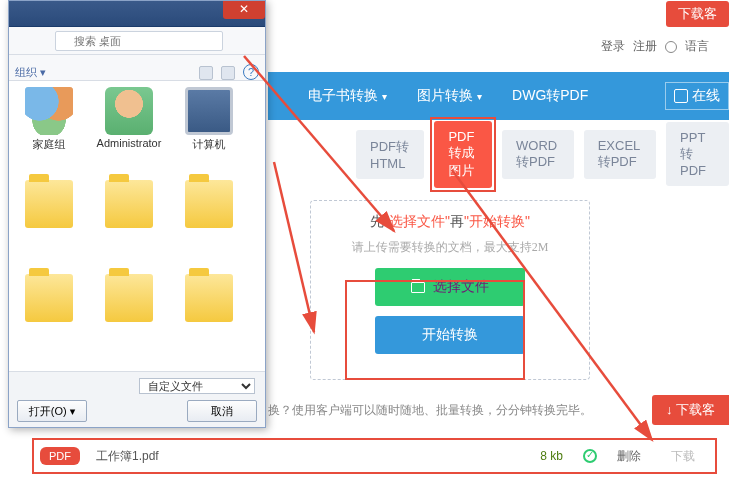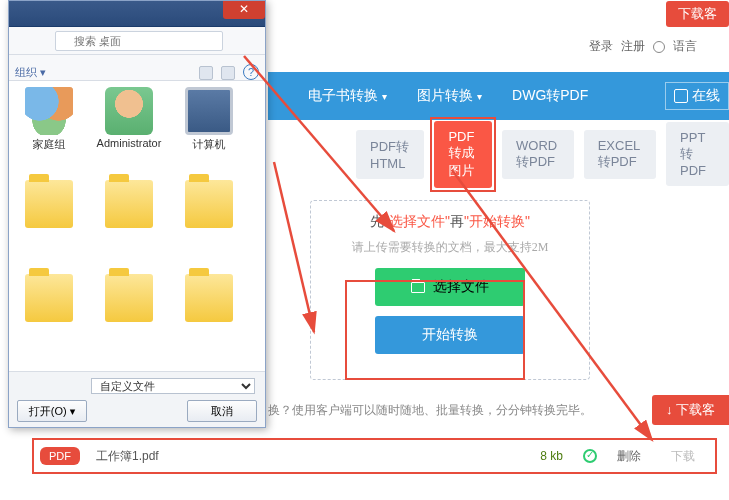--- a/index.html
+++ b/index.html
@@ -3,21 +3,21 @@
 <meta charset="utf-8">
 <style>
 * { margin: 0; padding: 0; box-sizing: border-box; font-family: "Microsoft YaHei", Arial, sans-serif; }
 body { width: 729px; height: 500px; background: #fff; position: relative; overflow: hidden; }
 
 
 .top-banner { position: absolute; top: 0; left: 268px; right: 0; height: 28px; display: flex; align-items: center; color: #666; font-size: 13px; }
 .top-banner .red-btn { margin-left: auto; background: #e74c3c; color: #fff; padding: 4px 12px; font-size: 13px; border-radius: 3px; }
 
 
-.login-bar { position: absolute; top: 38px; right: 32px; display: flex; align-items: center; gap: 8px; font-size: 12px; color: #666; }
+.login-bar { position: absolute; top: 38px; right: 20px; display: flex; align-items: center; gap: 8px; font-size: 12px; color: #666; }
 .login-bar span { color: #666; }
 .login-bar .globe { width: 12px; height: 12px; border: 1px solid #888; border-radius: 50%; display: inline-block; position: relative; }
 
 
 .blue-nav { position: absolute; top: 72px; left: 268px; right: 0; height: 48px; background: #3498db; display: flex; align-items: center; gap: 30px; padding-left: 40px; color: #fff; font-size: 14px; }
 .blue-nav .nav-item { display: flex; align-items: center; gap: 4px; }
 .blue-nav .chevron { font-size: 10px; }
 .blue-nav .online-box { margin-left: auto; border: 1px solid rgba(255,255,255,0.5); padding: 4px 8px; display: flex; align-items: center; gap: 4px; }
 .blue-nav .online-icon { width: 14px; height: 14px; border: 1.5px solid #fff; border-radius: 2px; position: relative; }
 
@@ -26,21 +26,21 @@
 .tab-btn { background: #eceff3; color: #7a8599; padding: 8px 14px; font-size: 13px; border-radius: 3px; }
 .tab-btn.active { background: #fa5745; color: #fff; }
 .tab-active-border { position: absolute; border: 2px solid #e74c3c; top: -4px; left: -4px; right: -4px; bottom: -4px; }
 .tab-wrap { position: relative; }
 
 
 .upload-box { position: absolute; top: 200px; left: 310px; width: 280px; height: 180px; border: 1px dashed #c0c8d4; border-radius: 4px; display: flex; flex-direction: column; align-items: center; padding-top: 12px; }
 .upload-title { font-size: 14px; color: #555; margin-bottom: 8px; }
 .upload-title .q1, .upload-title .q2 { color: #fa5745; }
 .upload-sub { font-size: 12px; color: #aaa; margin-bottom: 12px; font-family: Liberation Serif, serif; }
-.btn-green { background: #2ecc71; color: #000000; width: 150px; height: 38px; display: flex; align-items: center; justify-content: center; gap: 8px; font-size: 14px; border-radius: 3px; margin-bottom: 10px; }
+.btn-green { background: #2ecc71; color: #701a75; width: 150px; height: 38px; display: flex; align-items: center; justify-content: center; gap: 8px; font-size: 14px; border-radius: 3px; margin-bottom: 10px; }
 .btn-green .folder-icon { width: 14px; height: 11px; border: 1.5px solid #fff; border-radius: 1px; position: relative; }
 .btn-green .folder-icon::before { content: ''; position: absolute; top: -4px; left: 0; width: 6px; height: 3px; border: 1.5px solid #fff; border-bottom: none; border-radius: 1px 1px 0 0; }
 .btn-blue { background: #3498db; color: #fff; width: 150px; height: 38px; display: flex; align-items: center; justify-content: center; font-size: 14px; border-radius: 3px; }
 .upload-border { position: absolute; border: 2px solid #e74c3c; top: 280px; left: 345px; width: 180px; height: 100px; }
 
 
 .bottom-text { position: absolute; top: 402px; left: 268px; font-size: 12px; color: #888; }
 .bottom-red-btn { position: absolute; top: 395px; right: 0; background: #e74c3c; color: #fff; padding: 6px 14px; font-size: 13px; border-radius: 3px 0 0 3px; }
 
 
@@ -66,21 +66,21 @@
 .dlg-toolbar2 .help { width: 16px; height: 16px; border: 1.5px solid #3a7ac0; border-radius: 50%; color: #3a7ac0; text-align: center; line-height: 14px; font-size: 11px; }
 .dlg-body { height: 290px; overflow: hidden; padding: 6px 4px; display: flex; flex-wrap: wrap; gap: 2px 8px; }
 .dlg-item { width: 72px; height: 88px; display: flex; flex-direction: column; align-items: center; font-size: 11px; color: #333; }
 .dlg-item .ico { width: 48px; height: 48px; margin-bottom: 2px; background: #f0d060; border-radius: 3px; position: relative; }
 .dlg-item .ico.folder { background: linear-gradient(#fde79a, #f5c93f); }
 .dlg-item .ico.folder::before { content:''; position:absolute; top:-6px; left:4px; width:20px; height:8px; background:#f5c93f; border-radius:2px 2px 0 0; }
 .dlg-item .ico.people { background: radial-gradient(circle at 30% 30%, #7ab8e8 40%, transparent 41%), radial-gradient(circle at 70% 30%, #e89a5a 40%, transparent 41%), radial-gradient(circle at 50% 70%, #8ac888 40%, transparent 41%); background-color: transparent; }
 .dlg-item .ico.admin { background: radial-gradient(circle at 50% 35%, #f0c090 35%, transparent 36%), linear-gradient(#7ac890, #5ab070); border-radius: 6px; }
 .dlg-item .ico.computer { background: linear-gradient(#5a7aa5, #3a5a85); border-radius: 4px; border: 3px solid #c0c8d4; }
 .dlg-bottom { height: 56px; border-top: 1px solid #d8dde5; background: #f2f4f7; padding: 6px 8px; display: flex; flex-direction: column; gap: 6px; }
-.dlg-filter { width: 164px; height: 20px; border: 1px solid #b8c2d0; background: #fff; font-size: 11px; padding: 0 4px; color: #333; align-self: flex-end; margin-right: 2px; }
+.dlg-filter { width: 116px; height: 20px; border: 1px solid #b8c2d0; background: #fff; font-size: 11px; padding: 0 4px; color: #333; align-self: flex-end; margin-right: 2px; }
 .dlg-btns { display: flex; justify-content: space-between; gap: 6px; }
 .dlg-btn { width: 70px; height: 22px; border: 1px solid #9aaac0; background: linear-gradient(#fdfdfd, #e8ecf2); font-size: 11px; border-radius: 2px; text-align: center; line-height: 20px; }
 
 
 .arrow { position: absolute; pointer-events: none; }
 .arrow svg { overflow: visible; }
 </style>
 </head>
 <body>
 

